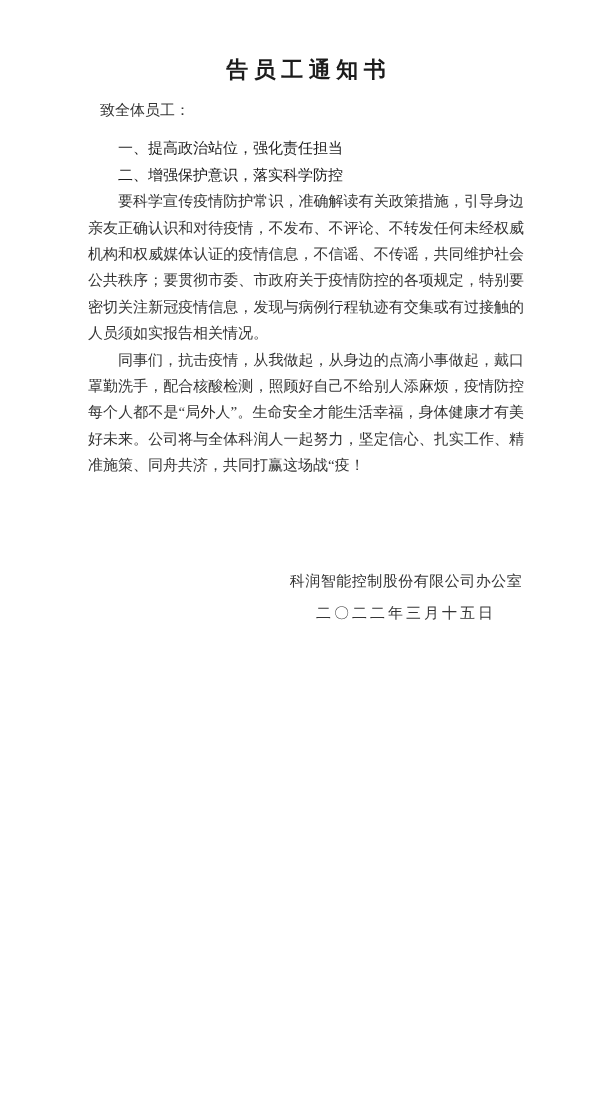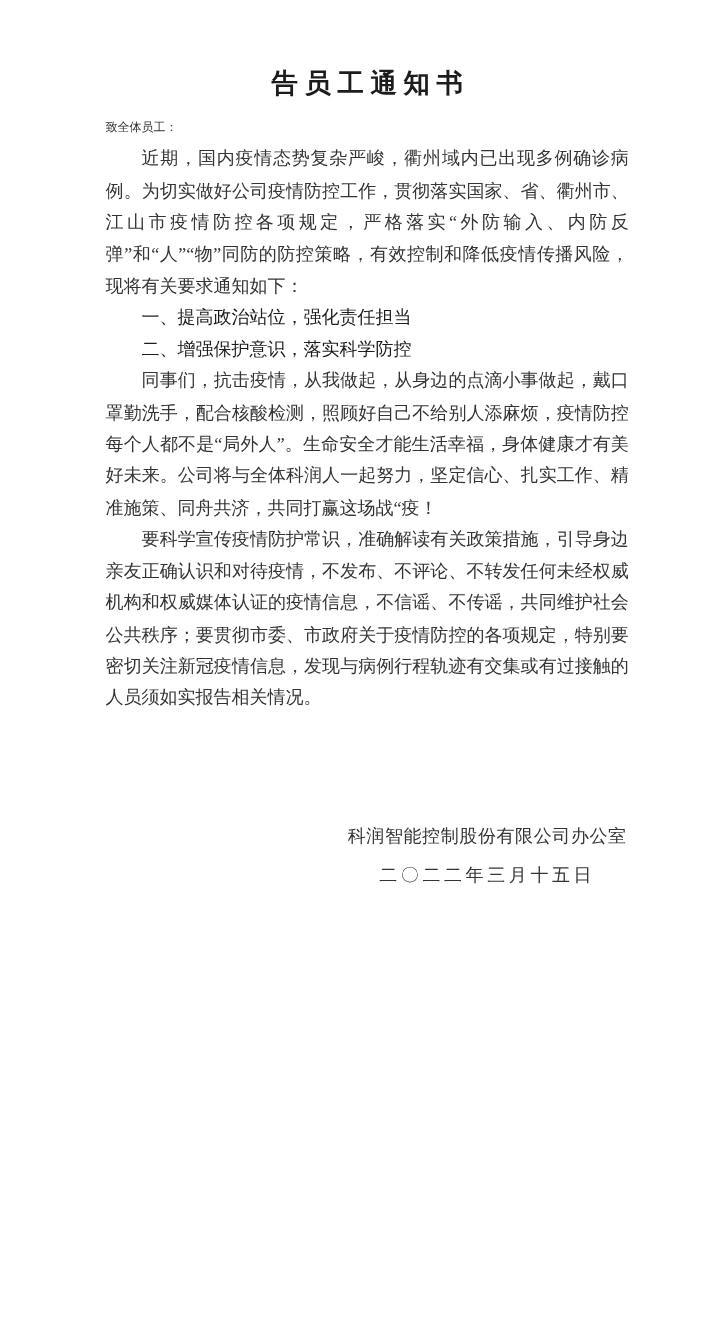--- a/index.html
+++ b/index.html
@@ -22,23 +22,23 @@
   .doc-title {
     margin: 0 0 9px 0;
     font-size: 22px;
     line-height: 30px;
     font-weight: bold;
     text-align: center;
     color: #1c1c1c;
     white-space: pre;
   }
   .salutation {
-    font-size: 10px;
+    font-size: 15px;
     line-height: 26.4px;
-    margin: 0;
+    margin: 12px;
   }
   .doc-body p {
     margin: 0;
     font-size: 15px;
     line-height: 26.4px;
     text-align: justify;
     text-indent: 2em;
   }
   .doc-body p.heading {
     font-weight: normal;
@@ -79,25 +79,24 @@
 </head>
 <body>
 
 <div class="page">
 
   <h1 class="doc-title">告 员 工 通 知 书</h1>
 
   <p class="salutation">致全体员工：</p>
 
   <div class="doc-body">
-      <p class="para">近期，国内疫情态势复杂严峻，衢州域内已出现多例确诊病例。为切实做好公司疫情防控工作，贯彻落实国家、省、衢州市、江山市疫情防控各项规定，严格落实“外防输入、内防反弹”和“人”“物”同防的防控策略，有效控制和降低疫情传播风险，现将有关要求通知如下：</p>
       <p class="heading">一、提高政治站位，强化责任担当</p>
       <p class="heading">二、增强保护意识，落实科学防控</p>
+      <p class="para">要科学宣传疫情防护常识，准确解读有关政策措施，引导身边亲友正确认识和对待疫情，不发布、不评论、不转发任何未经权威机构和权威媒体认证的疫情信息，不信谣、不传谣，共同维护社会公共秩序；要贯彻市委、市政府关于疫情防控的各项规定，特别要密切关注新冠疫情信息，发现与病例行程轨迹有交集或有过接触的人员须如实报告相关情况。</p>
       <p class="para">同事们，抗击疫情，从我做起，从身边的点滴小事做起，戴口罩勤洗手，配合核酸检测，照顾好自己不给别人添麻烦，疫情防控每个人都不是“局外人”。生命安全才能生活幸福，身体健康才有美好未来。公司将与全体科润人一起努力，坚定信心、扎实工作、精准施策、同舟共济，共同打赢这场战“疫！</p>
-      <p class="para">要科学宣传疫情防护常识，准确解读有关政策措施，引导身边亲友正确认识和对待疫情，不发布、不评论、不转发任何未经权威机构和权威媒体认证的疫情信息，不信谣、不传谣，共同维护社会公共秩序；要贯彻市委、市政府关于疫情防控的各项规定，特别要密切关注新冠疫情信息，发现与病例行程轨迹有交集或有过接触的人员须如实报告相关情况。</p>
     </div>
 
   <div class="signature">
     <div class="company">科润智能控制股份有限公司办公室</div>
     <div class="date">二〇二二年三月十五日</div>
   </div>
 
   <div class="seal">
     <svg viewBox="0 0 126 126" width="126" height="126" xmlns="http://www.w3.org/2000/svg">
       <defs>

